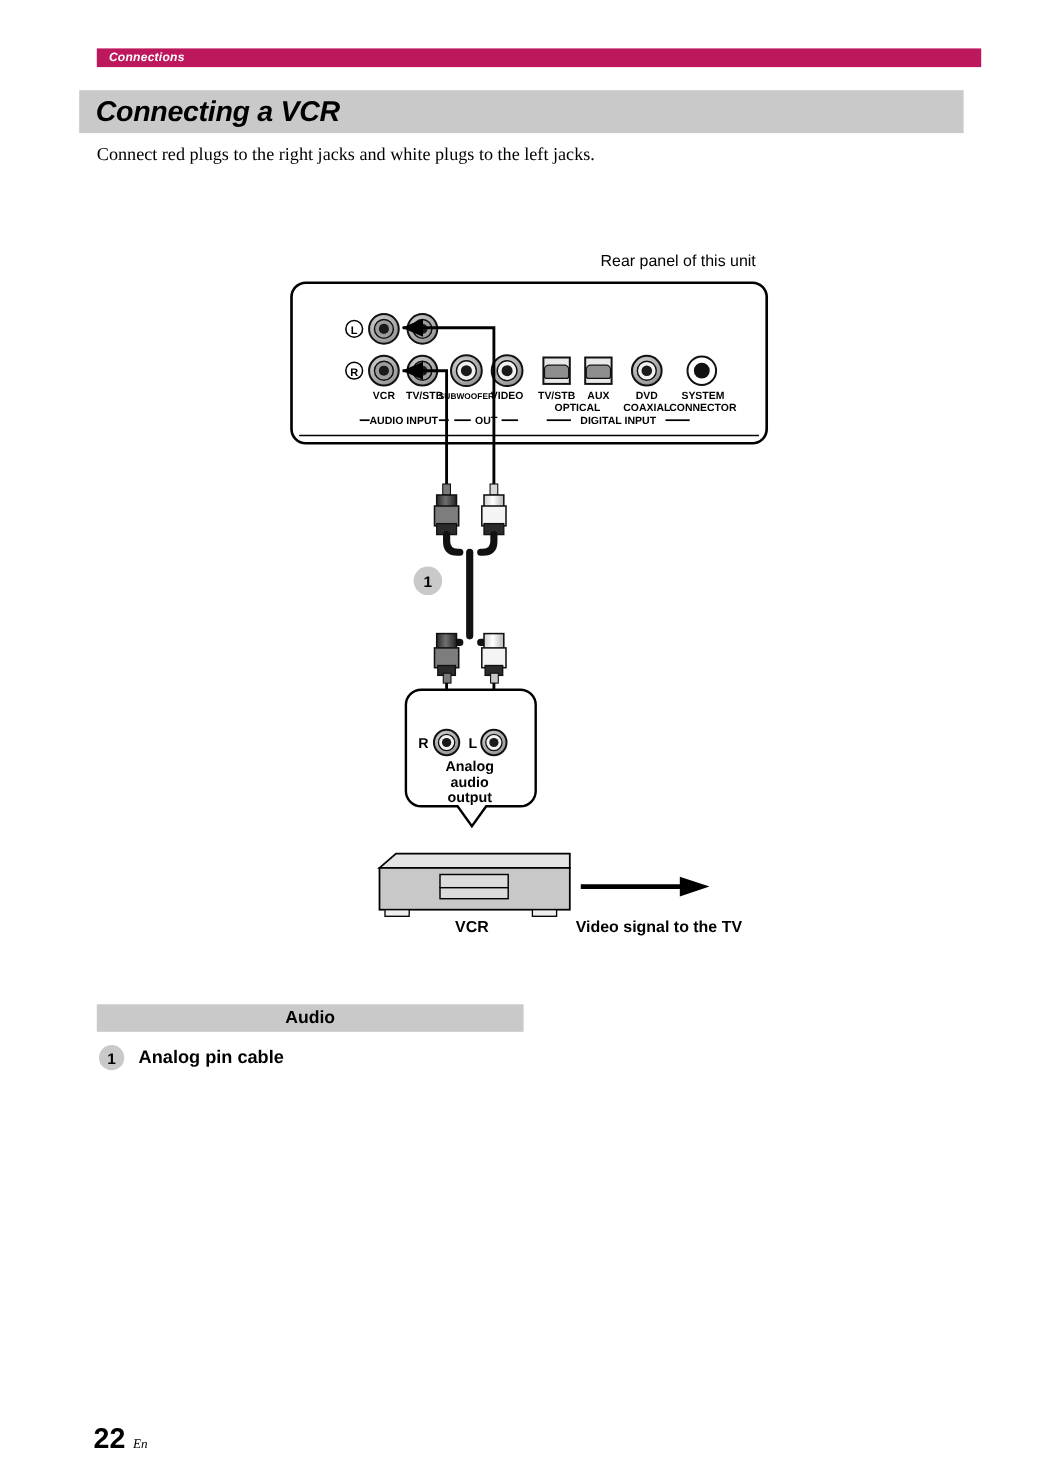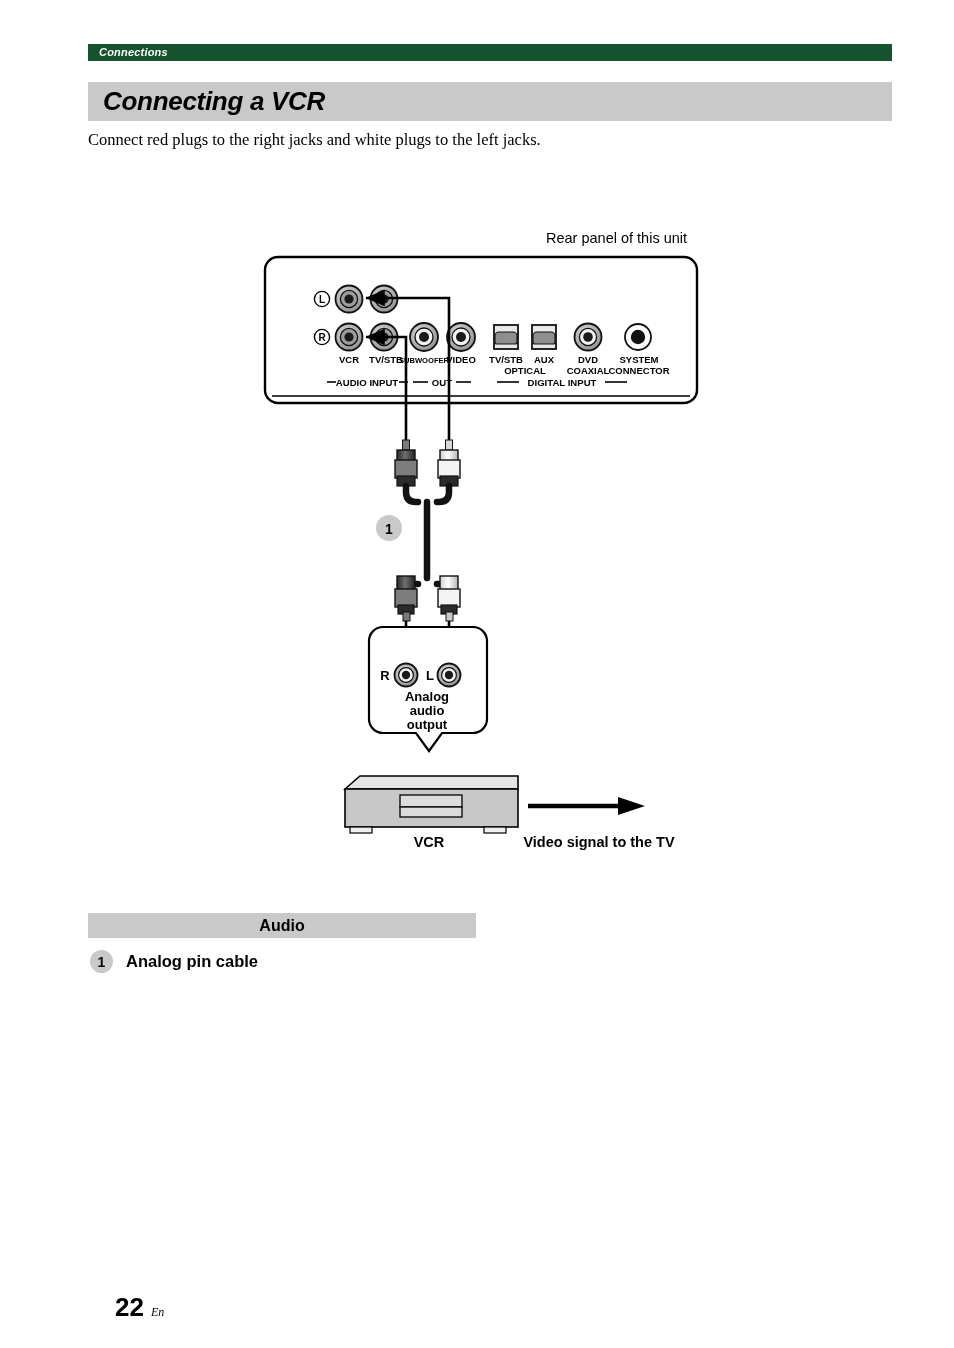--- a/index.html
+++ b/index.html
@@ -16,38 +16,38 @@
     overflow: hidden;
   }
 
   
   .runhead {
     position: absolute;
     left: 88px;
     top: 44px;
     width: 804px;
     height: 17px;
-    background: #14532d;
+    background: #be185d;
   }
   .runhead-label {
     position: absolute;
     left: 11px;
     top: 2px;
     font-family: "Liberation Sans", sans-serif;
     font-style: italic;
     font-weight: bold;
     font-size: 11px;
     color: #ffffff;
     letter-spacing: 0.2px;
   }
 
   
   .title-band {
     position: absolute;
-    left: 88px;
+    left: 72px;
     top: 82px;
     width: 804px;
     height: 39px;
     background: #c9c9c9;
   }
   .title-text {
     position: absolute;
     left: 15px;
     top: 4px;
     font-family: "Liberation Sans", sans-serif;
@@ -143,21 +143,20 @@
     position: absolute;
     left: 85px;
     top: 1292px;
     display: flex;
     align-items: baseline;
   }
   .footer-page {
     font-family: "Liberation Sans", sans-serif;
     font-weight: bold;
     font-size: 26px;
-    margin-left: 30px;
   }
   .footer-lang {
     margin-left: 7px;
     font-family: "Liberation Serif", serif;
     font-style: italic;
     font-size: 12px;
   }
 </style>
 </head>
 <body>

